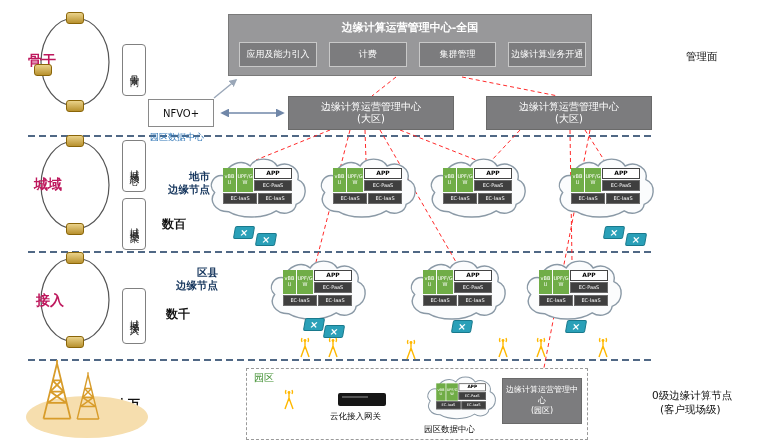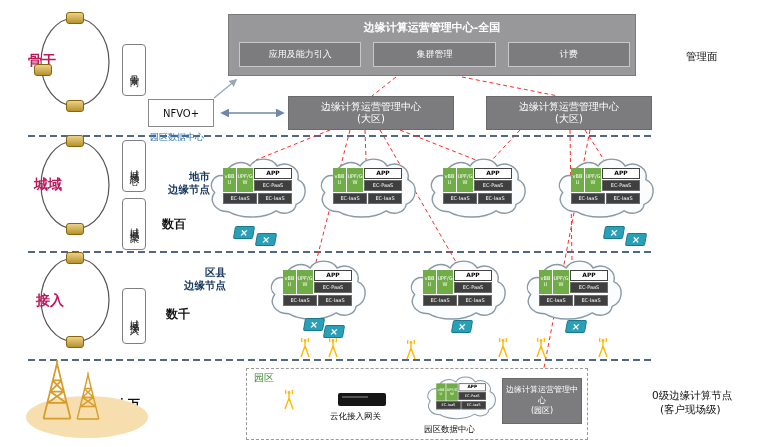--- a/index.html
+++ b/index.html
@@ -9,21 +9,21 @@
 .ring{fill:none;stroke:#555;stroke-width:1.2}
 .sep{stroke:#17375e;stroke-width:1.3;stroke-dasharray:7 4}
 .red{stroke:#ff2a2a;stroke-width:1;stroke-dasharray:4 3}
 .blue-arrow{stroke:#7087a8;stroke-width:1.6}
 .gray-arrow{stroke:#9aa7b8;stroke-width:1.4}
 .tier-name{position:absolute;font-size:14px;font-weight:bold;color:#be185d}
 .tier-box{position:absolute;width:24px;background:#fff;border:1px solid #808080;border-radius:4px;display:flex;align-items:center;justify-content:center;writing-mode:vertical-rl;font-size:9.5px;color:#222;letter-spacing:2px}
 .count{position:absolute;font-weight:bold;font-size:12px;color:#111}
 .row-label{position:absolute;width:58px;text-align:right;color:#17375e;font-weight:bold;font-size:10.5px;line-height:1.25}
 .right-label{position:absolute;font-size:10.5px;color:#111;line-height:1.35}
-.nat-box{position:absolute;left:228px;top:14px;width:408px;height:62px;background:#98989a;border:1px solid #7a7a7a}
+.nat-box{position:absolute;left:228px;top:14px;width:364px;height:62px;background:#98989a;border:1px solid #7a7a7a}
 .nat-title{text-align:center;color:#fff;font-weight:bold;font-size:11px;padding-top:5px}
 .nat-items{display:flex;gap:12px;padding:7px 5px 0 10px}
 .nat-item{flex:1;background:#7c7c7e;border:1px solid #c8c8c8;color:#fff;font-size:9px;text-align:center;padding:5px 2px;white-space:nowrap;overflow:hidden}
 .region-box{position:absolute;width:166px;height:34px;background:#7c7c7e;border:1px solid #6a6a6a;color:#fff;font-size:10px;text-align:center;display:flex;flex-direction:column;justify-content:center;line-height:1.25}
 .nfvo{position:absolute;left:148px;top:99px;width:66px;height:28px;background:#fff;border:1px solid #8a8a8a;display:flex;align-items:center;justify-content:center;font-size:10px;color:#111}
 .blue-note{position:absolute;left:150px;top:131px;font-size:9px;color:#2e75b6}
 .mgmt-plane{position:absolute;left:686px;top:50px;font-size:10.5px;color:#111}
 .cloud{position:absolute;width:104px;height:64px}
 .cloud-bg{position:absolute;left:0;top:0;width:100%;height:100%}
 .cloud-bg path{fill:#fbfcfd;stroke:#8a99a6;stroke-width:1.6}
@@ -100,22 +100,23 @@
 
   <div class="tier-box" style="left:122px;top:44px;height:52px">骨干网</div>
   <div class="tier-box" style="left:122px;top:140px;height:52px">城域核心</div>
   <div class="tier-box" style="left:122px;top:198px;height:52px">城域汇聚</div>
   <div class="tier-box" style="left:122px;top:288px;height:56px">城域接入</div>
 
   <div class="nat-box">
     <div class="nat-title">边缘计算运营管理中心-全国</div>
     <div class="nat-items">
       <div class="nat-item">应用及能力引入</div>
+      <div class="nat-item">计费</div>
       <div class="nat-item">集群管理</div>
-      <div class="nat-item">计费</div>
+      <div class="nat-item">边缘计算业务开通</div>
     </div>
   </div>
   <div class="mgmt-plane">管理面</div>
 
   <div class="nfvo">NFVO+</div>
   <div class="blue-note">园区数据中心</div>
 
   <div class="region-box" style="left:288px;top:96px">
     <span>边缘计算运营管理中心</span>
     <span>(大区)</span>
@@ -123,21 +124,21 @@
   <div class="region-box" style="left:486px;top:96px">
     <span>边缘计算运营管理中心</span>
     <span>(大区)</span>
   </div>
 
   <div class="row-label" style="left:152px;top:170px">
     <div>地市</div>
     <div>边缘节点</div>
   </div>
   <div class="count" style="left:162px;top:216px">数百</div>
-  <div class="row-label" style="left:168px;top:266px">
+  <div class="row-label" style="left:160px;top:266px">
     <div>区县</div>
     <div>边缘节点</div>
   </div>
   <div class="count" style="left:166px;top:306px">数千</div>
   <div class="count" style="left:104px;top:396px">数十万</div>
 
   <div class="right-label" style="left:652px;top:388px">
     <div>0级边缘计算节点</div>
     <div style="padding-left:8px">(客户现场级)</div>
   </div>

